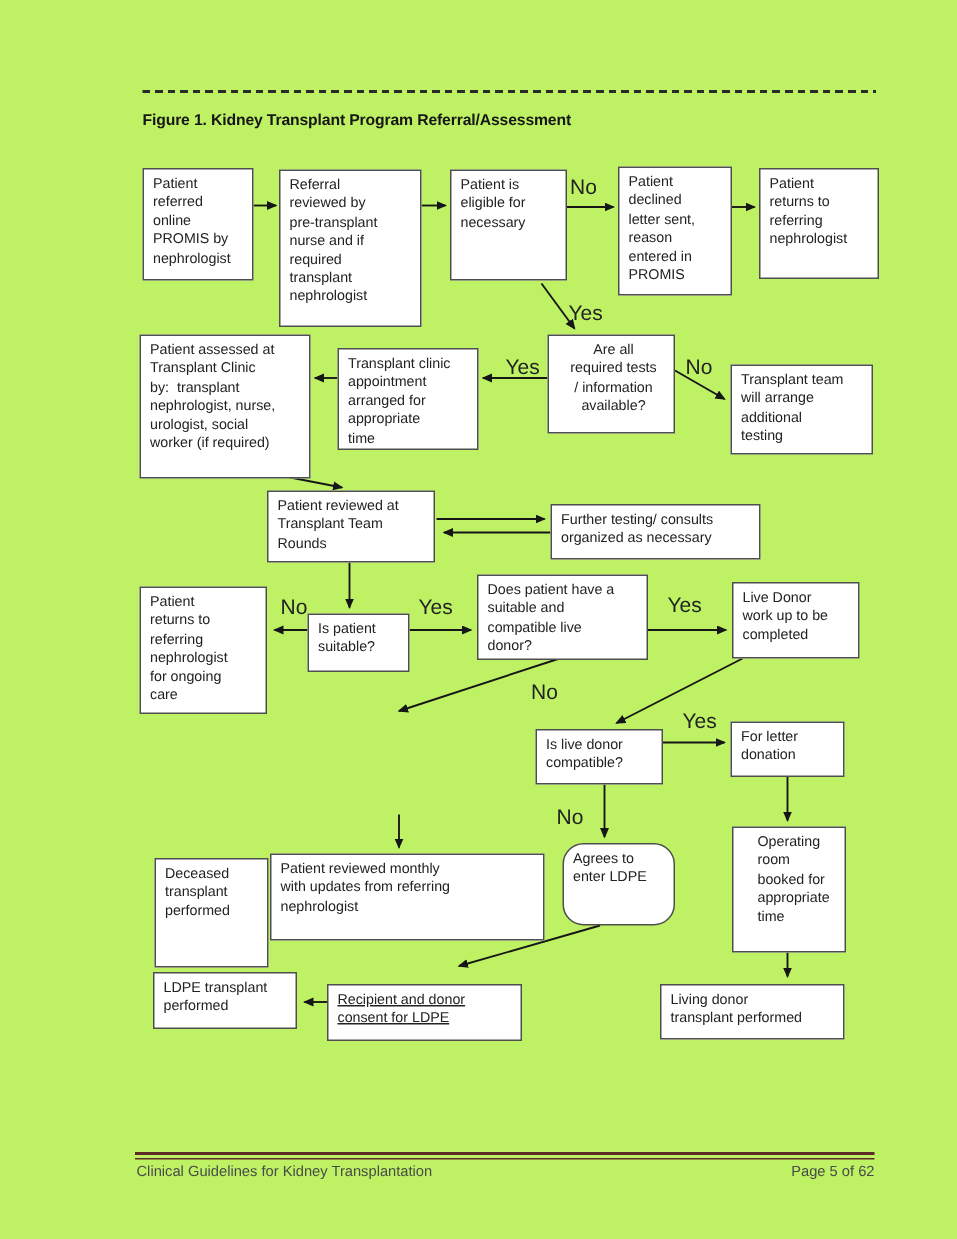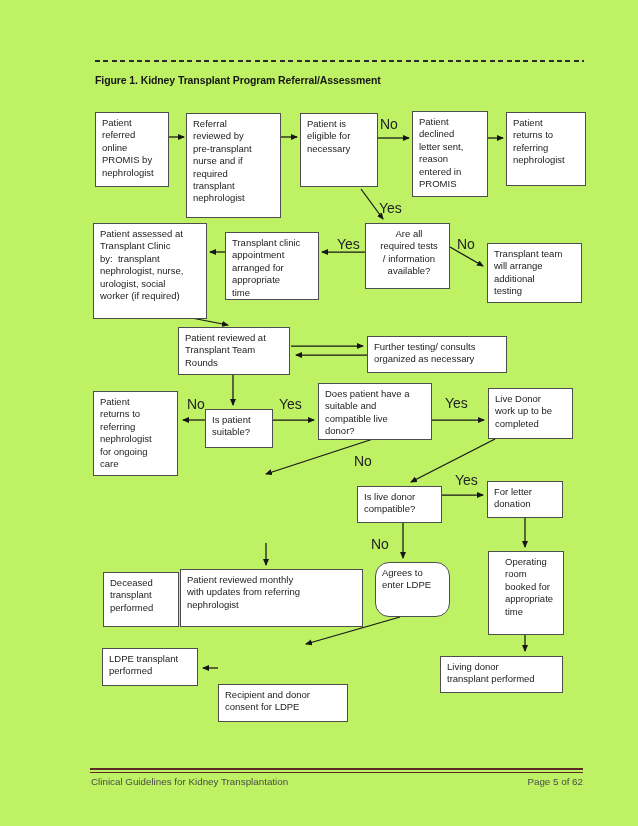--- a/index.html
+++ b/index.html
@@ -163,28 +163,28 @@
   <div class="flow-box" style="left:487px;top:481px;width:76px;height:37px;">For letter
 donation</div>
 
   <div class="flow-box" style="left:375px;top:562px;width:75px;height:55px;border-radius:14px;">Agrees to
 enter LDPE</div>
   <div class="flow-box" style="left:488px;top:551px;width:76px;height:84px;padding-left:16px;">Operating
 room
 booked for
 appropriate
 time</div>
-  <div class="flow-box" style="left:103px;top:572px;width:76px;height:55px;">Deceased
+  <div class="flow-box" style="left:103px;top:572px;width:76px;height:73px;">Deceased
 transplant
 performed</div>
   <div class="flow-box" style="left:180px;top:569px;width:183px;height:58px;">Patient reviewed monthly
 with updates from referring
 nephrologist</div>
 
-  <div class="flow-box" style="left:218px;top:684px;width:130px;height:38px;">Recipient and donor
+  <div class="flow-box" style="left:218px;top:656px;width:130px;height:38px;text-decoration:underline;">Recipient and donor
 consent for LDPE</div>
   <div class="flow-box" style="left:102px;top:648px;width:96px;height:38px;">LDPE transplant
 performed</div>
   <div class="flow-box" style="left:440px;top:656px;width:123px;height:37px;">Living donor
 transplant performed</div>
 
   <div class="flow-label" style="left:380px;top:116px;">No</div>
   <div class="flow-label" style="left:379px;top:200px;">Yes</div>
   <div class="flow-label" style="left:337px;top:236px;">Yes</div>
   <div class="flow-label" style="left:457px;top:236px;">No</div>

